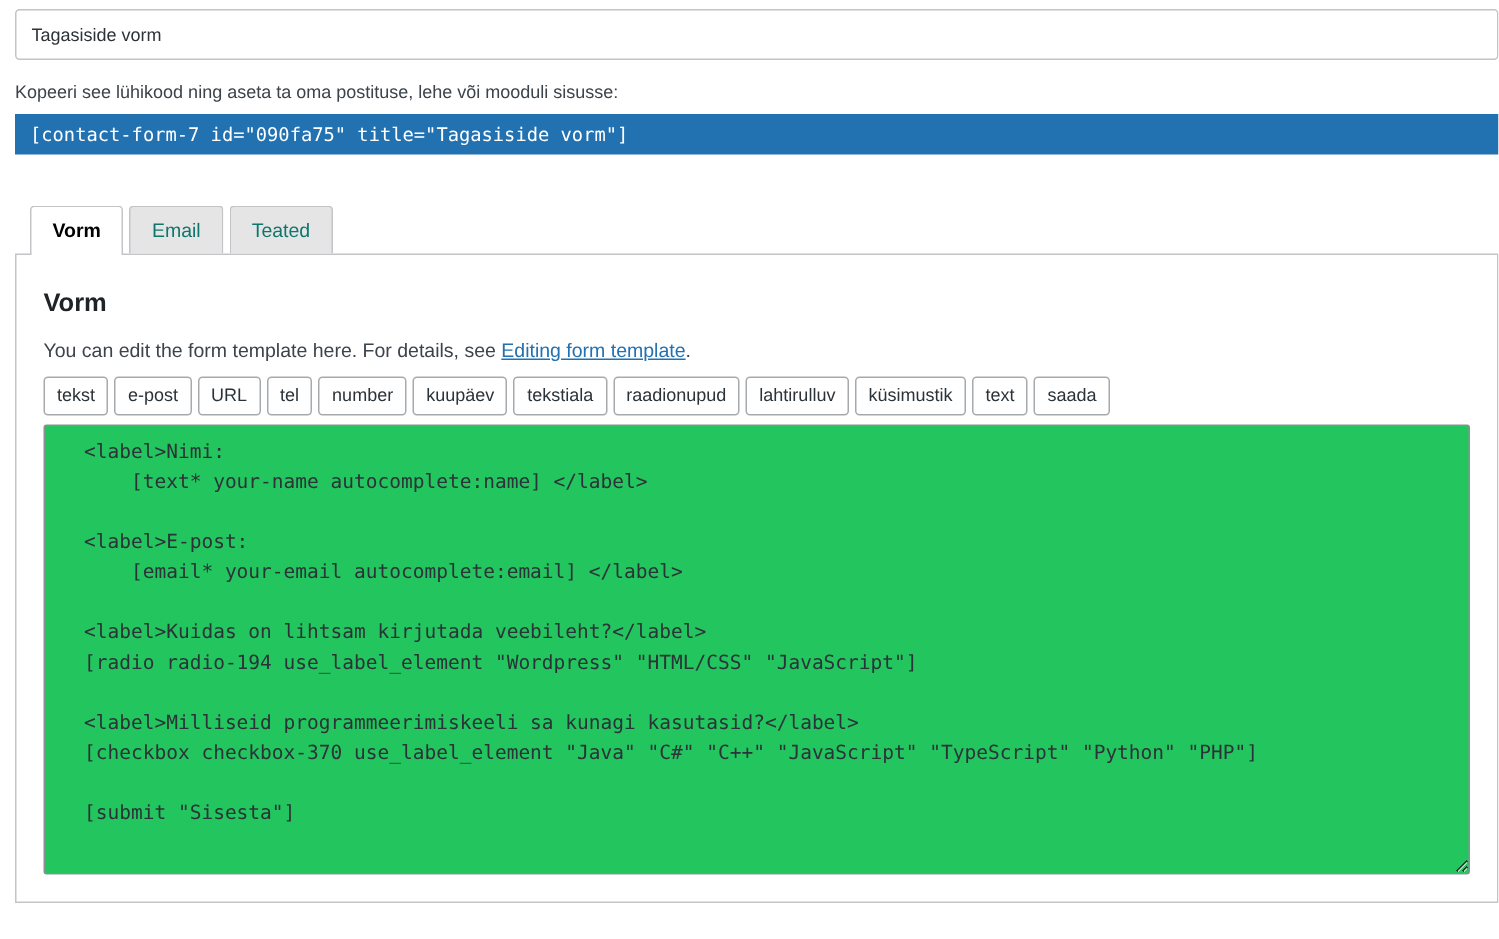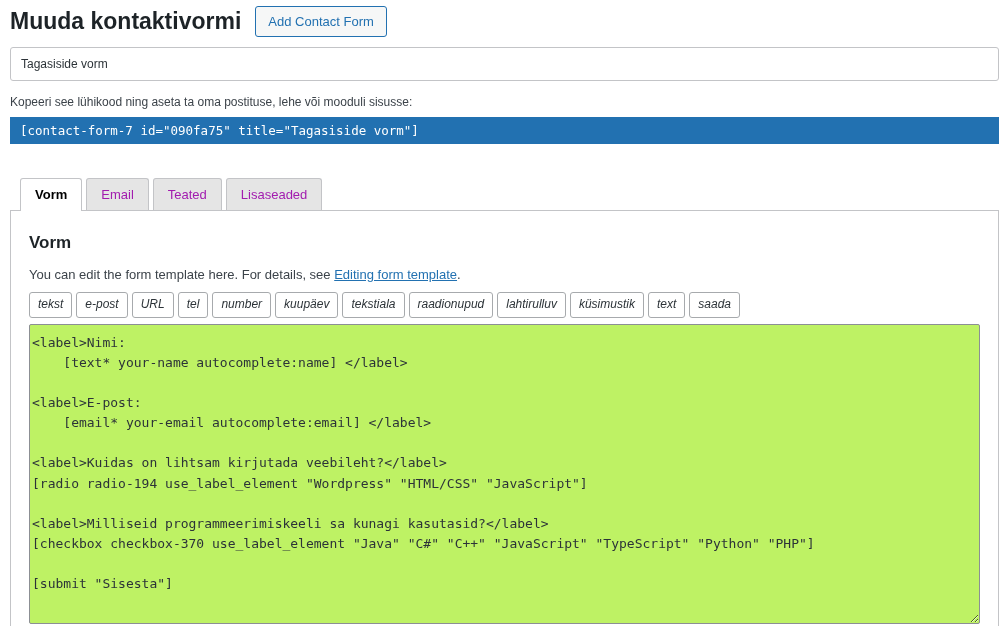--- a/index.html
+++ b/index.html
@@ -80,21 +80,21 @@
     list-style: none;
     margin: 0 0 0 10px;
     padding: 0;
     display: flex;
     gap: 4px;
     position: relative;
     z-index: 2;
   }
   .tab {
     font-size: 13px;
-    color: #a21caf;
+    color: #0f766e;
     background: #e5e5e5;
     border: 1px solid #c3c4c7;
     border-bottom: none;
     padding: 8px 14px;
     border-radius: 3px 3px 0 0;
     cursor: pointer;
     margin-bottom: 0;
   }
   .tab.active {
     background: #ffffff;
@@ -139,66 +139,60 @@
     font-family: "Liberation Sans", sans-serif;
     font-size: 12px;
     color: #2c3338;
     background: #ffffff;
     border: 1px solid #a7aaad;
     border-radius: 3px;
     padding: 4px 8px;
     white-space: nowrap;
     cursor: pointer;
     line-height: 1.3;
-    font-style: italic;
   }
 
   
   .form-code {
     display: block;
     width: 100%;
     height: 300px;
     margin-top: 2px;
     border: 1px solid #8c8f94;
     border-radius: 2px;
-    background: #bef264;
+    background: #22c55e;
     color: #2c3338;
     font-family: "DejaVu Sans Mono", monospace;
     font-size: 13px;
     line-height: 1.55;
-    padding: 8px 2px;
+    padding: 8px 26px;
     resize: vertical;
     outline: none;
     white-space: pre;
   }
 </style>
 </head>
 <body>
 
 <div class="page">
 
-  <div class="heading-row">
-    <h1>Muuda kontaktivormi</h1>
-    <a class="add-btn" href="#">Add Contact Form</a>
-  </div>
 
   <input class="title-input" type="text" value="Tagasiside vorm" style="">
 
   <p class="shortcode-desc">Kopeeri see lühikood ning aseta ta oma postituse, lehe või mooduli sisusse:</p>
 
   <div class="shortcode-bar">
     <span class="code">[contact-form-7 id="090fa75" title="Tagasiside vorm"]</span>
   </div>
 
   <div class="editor">
     <ul class="tabs" id="tabs">
         <li class="tab active">Vorm</li>
         <li class="tab">Email</li>
         <li class="tab">Teated</li>
-        <li class="tab">Lisaseaded</li>
       </ul>
 
     <div class="panel">
       <h2>Vorm</h2>
 
       <p class="help"><span>You can edit the form template here. For details, see </span><a href="#">Editing form template</a><span>.</span></p>
 
       <div class="tag-row" id="tag-row">
           <button class="tag-btn">tekst</button>
           <button class="tag-btn">e-post</button>

